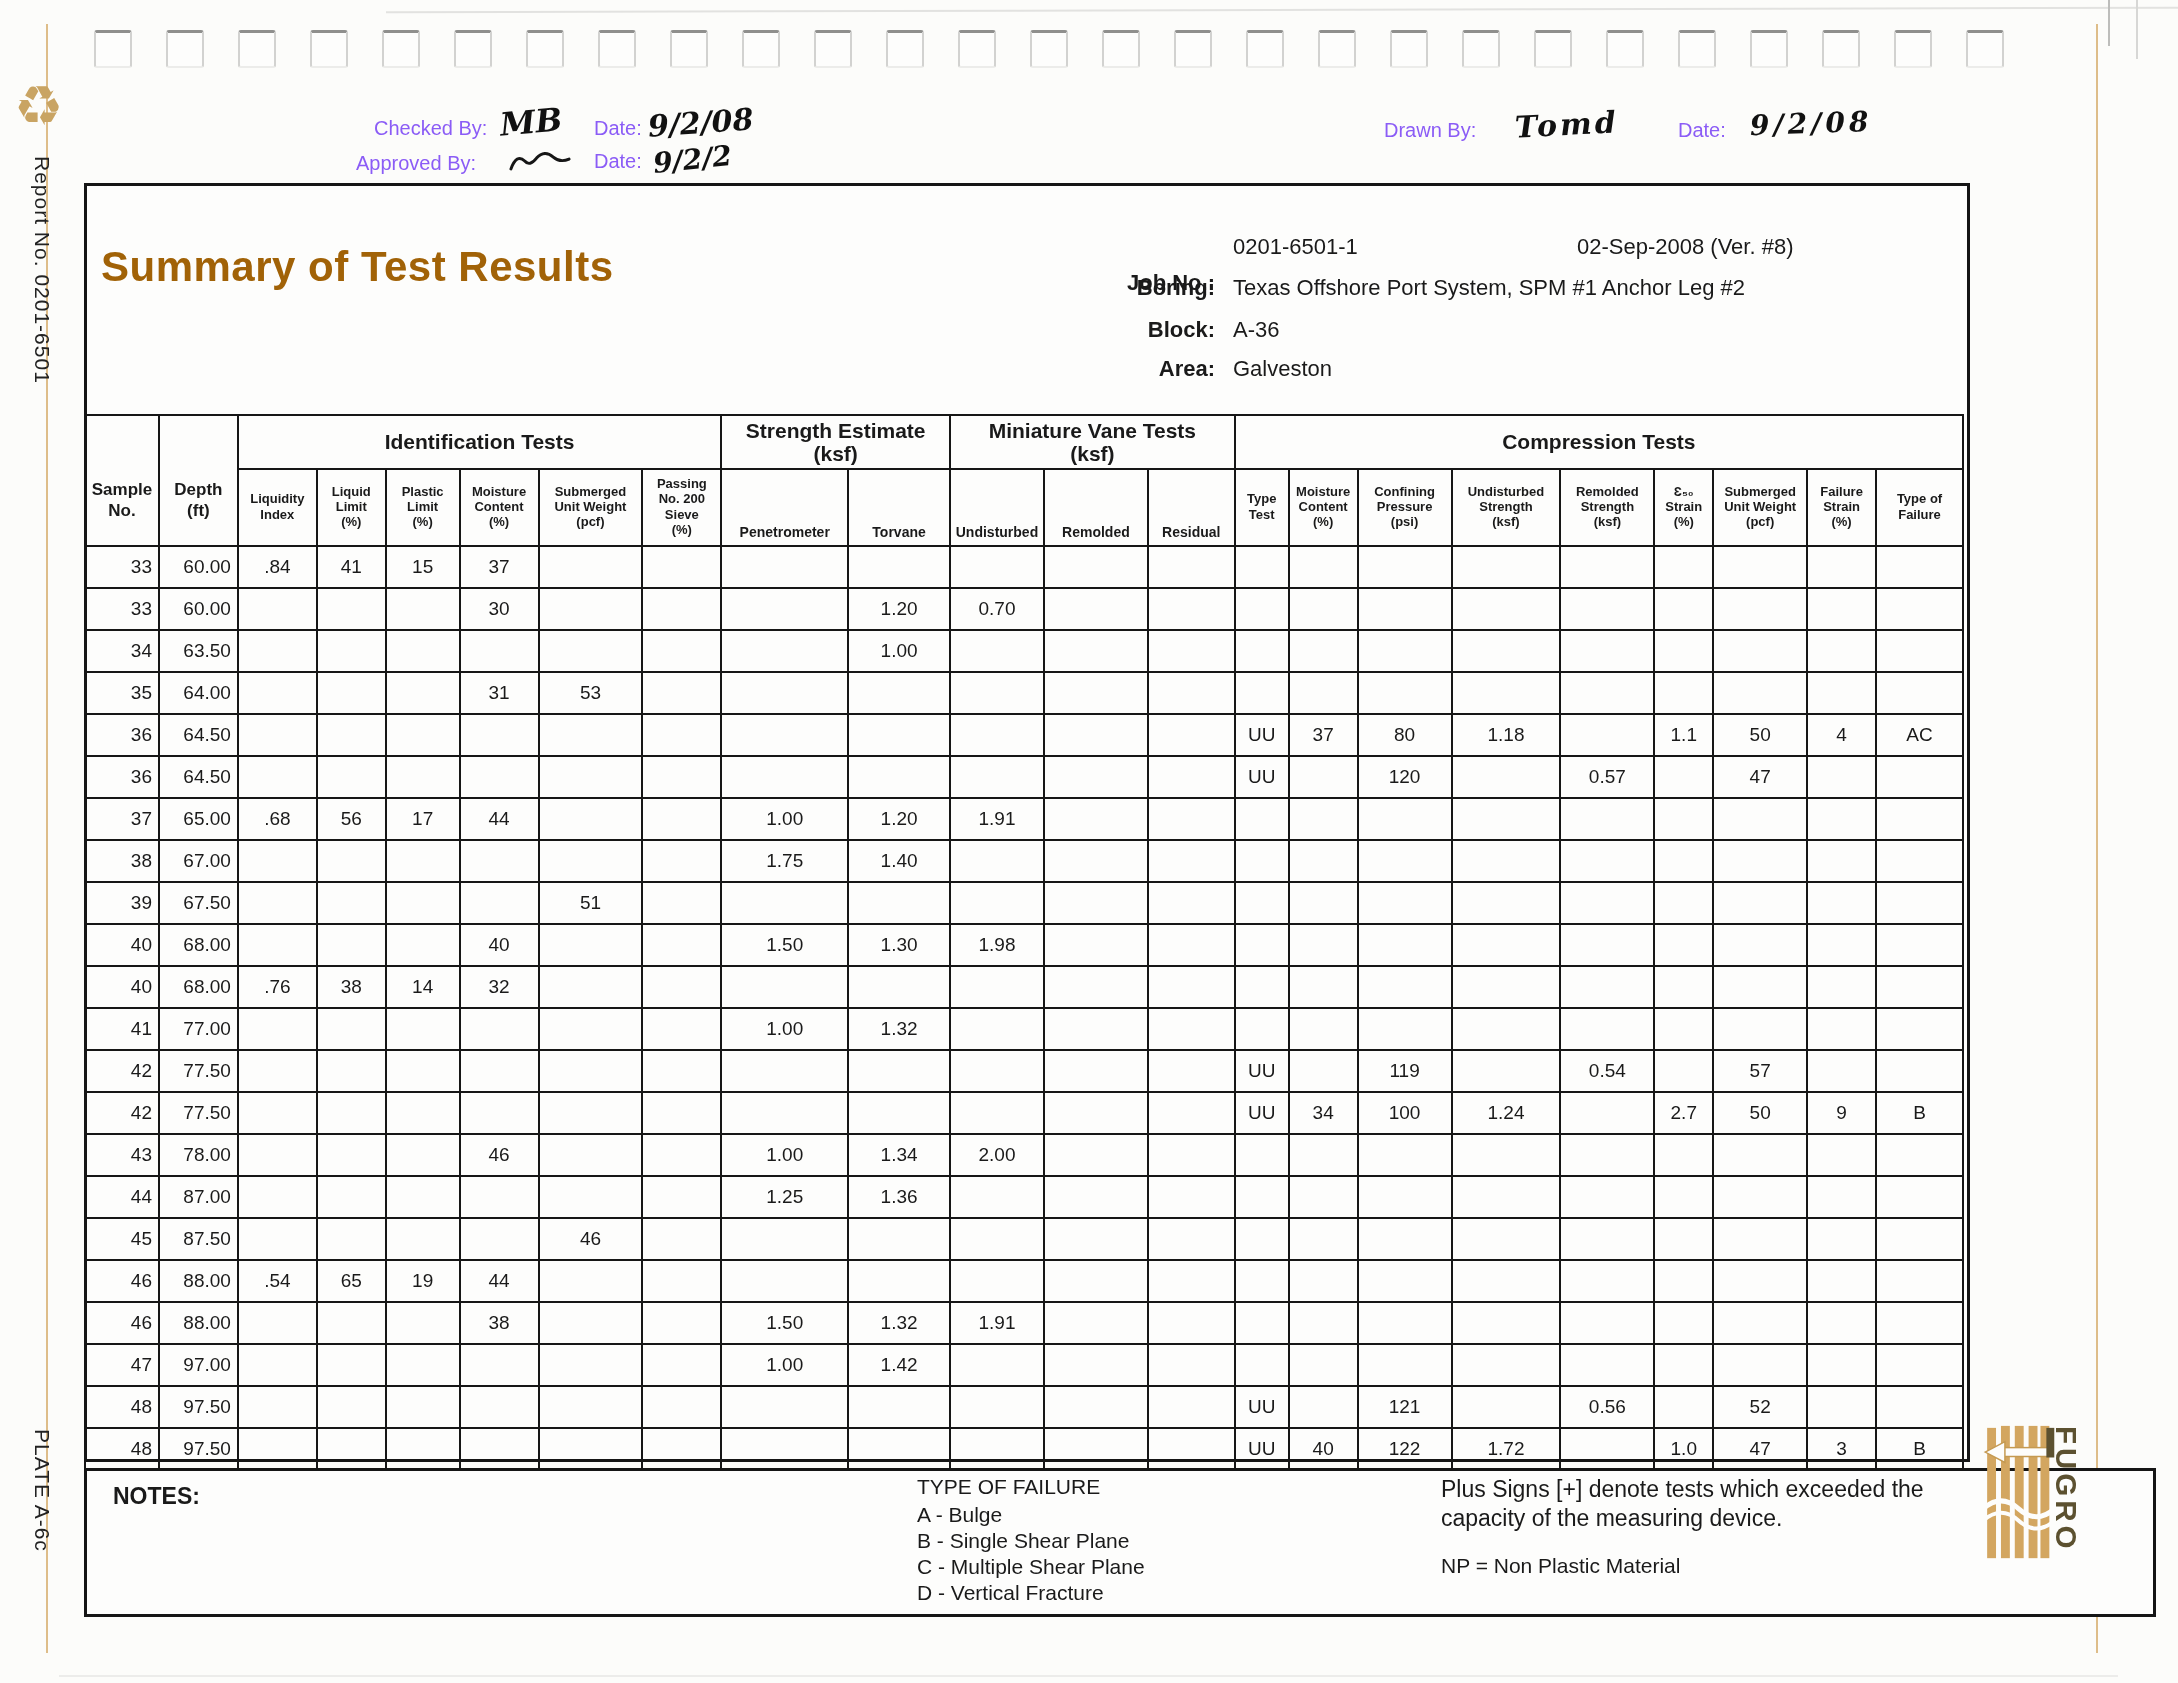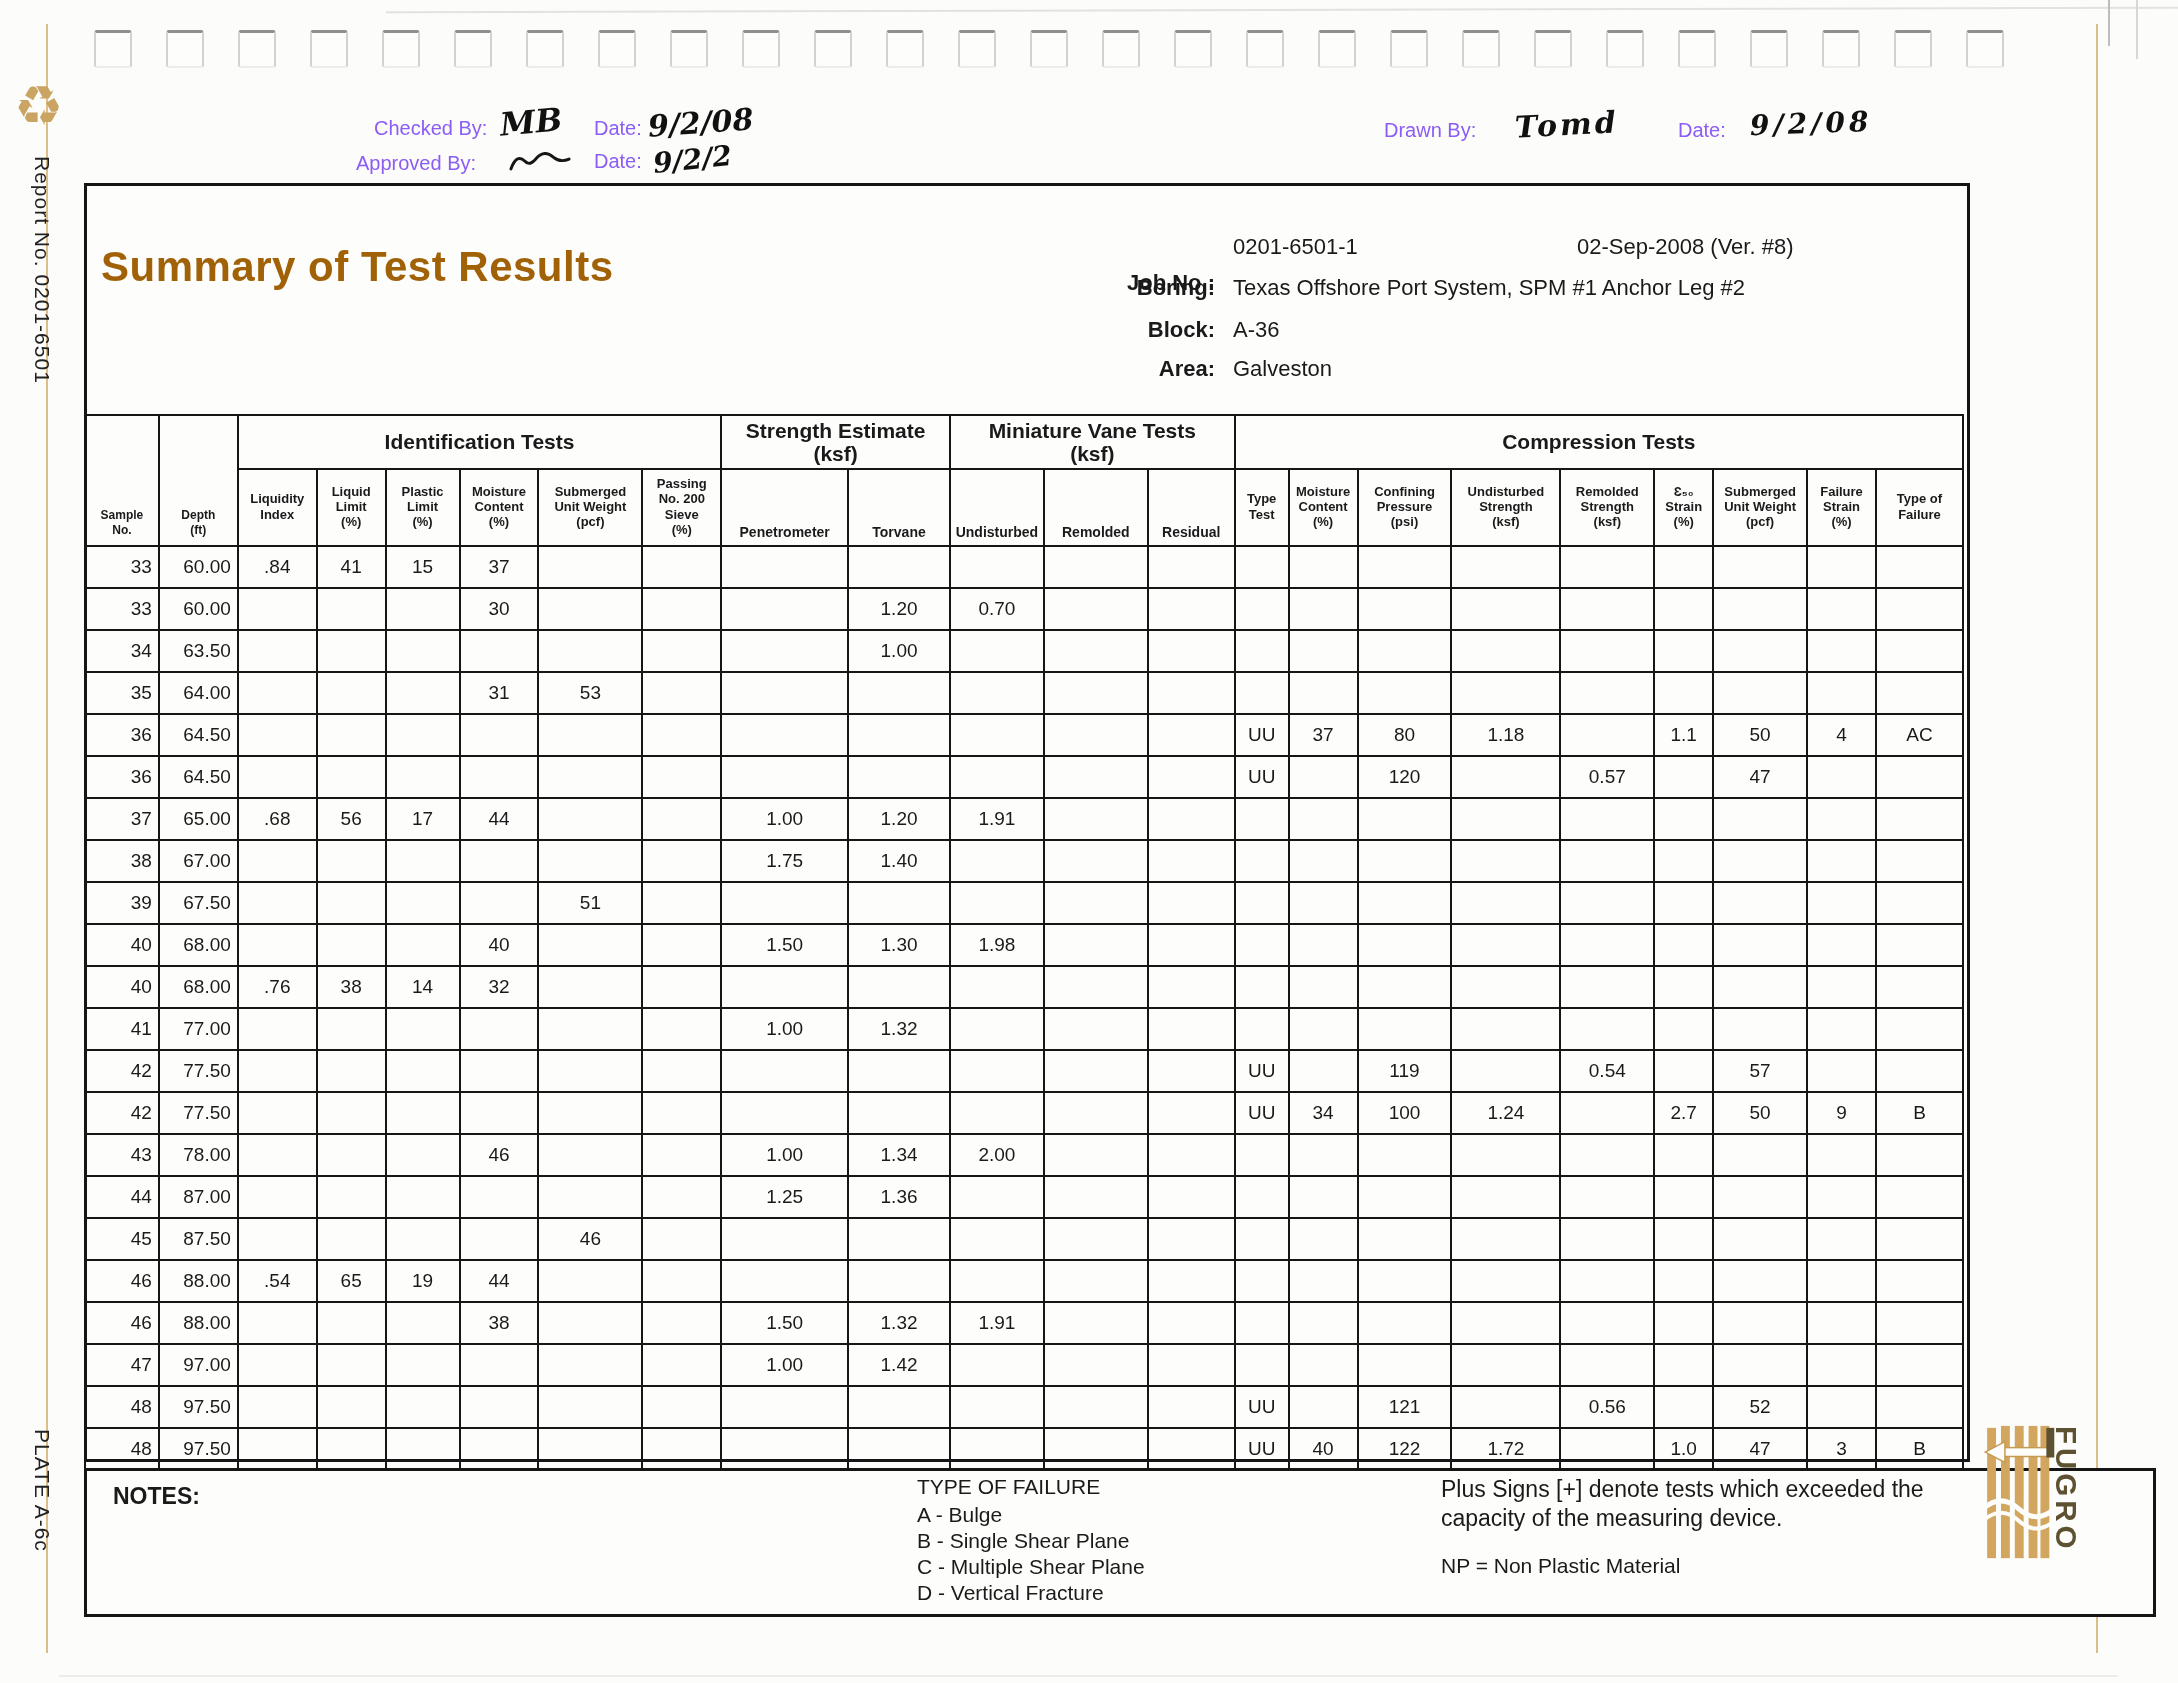--- a/index.html
+++ b/index.html
@@ -35,21 +35,21 @@
   .job-label { position:absolute; width:257px; text-align:right; font-weight:bold; }
   .job-value { position:absolute; left:275px; white-space:nowrap; }
   .version-date { position:absolute; left:1490px; top:48px; font-size:22px; white-space:nowrap; }
 
   
   table.results { position:absolute; left:-3px; top:228px; border-collapse:collapse; table-layout:fixed; }
   table.results th, table.results td { border:2px solid #161616; }
   table.results thead th { font-weight:bold; text-align:center; white-space:pre-line; }
   th.group-th { font-size:21px; line-height:1.1; height:54px; vertical-align:middle; }
   th.sub-th { font-size:13px; line-height:1.18; height:77px; vertical-align:middle; padding:2px 1px 4px 1px; }
-  th.corner-th { font-size:12px; vertical-align:bottom; padding-bottom:8px; line-height:1.2; }
+  th.corner-th { font-size:17px; vertical-align:bottom; padding-bottom:24px; line-height:1.2; }
   table.results td { height:42px; font-size:19px; text-align:center; vertical-align:middle; padding:0 3px; }
   table.results td.num-right { text-align:right; padding-right:6px; }
   table.results tbody tr:last-child td { border-bottom:4px solid #161616; }
 
   
   .notes-box { position:absolute; left:84px; top:1468px; width:2072px; height:149px; border:3px solid #151515; background:#fdfdfc; }
   .notes-label { position:absolute; left:26px; top:12px; font-size:23px; font-weight:bold; }
   .notes-title { font-size:21px; }
   .notes-line { font-size:21px; line-height:1.0; }
   .notes-col-test { position:absolute; left:265px; top:8px; display:flex; flex-direction:column; gap:9px; }

